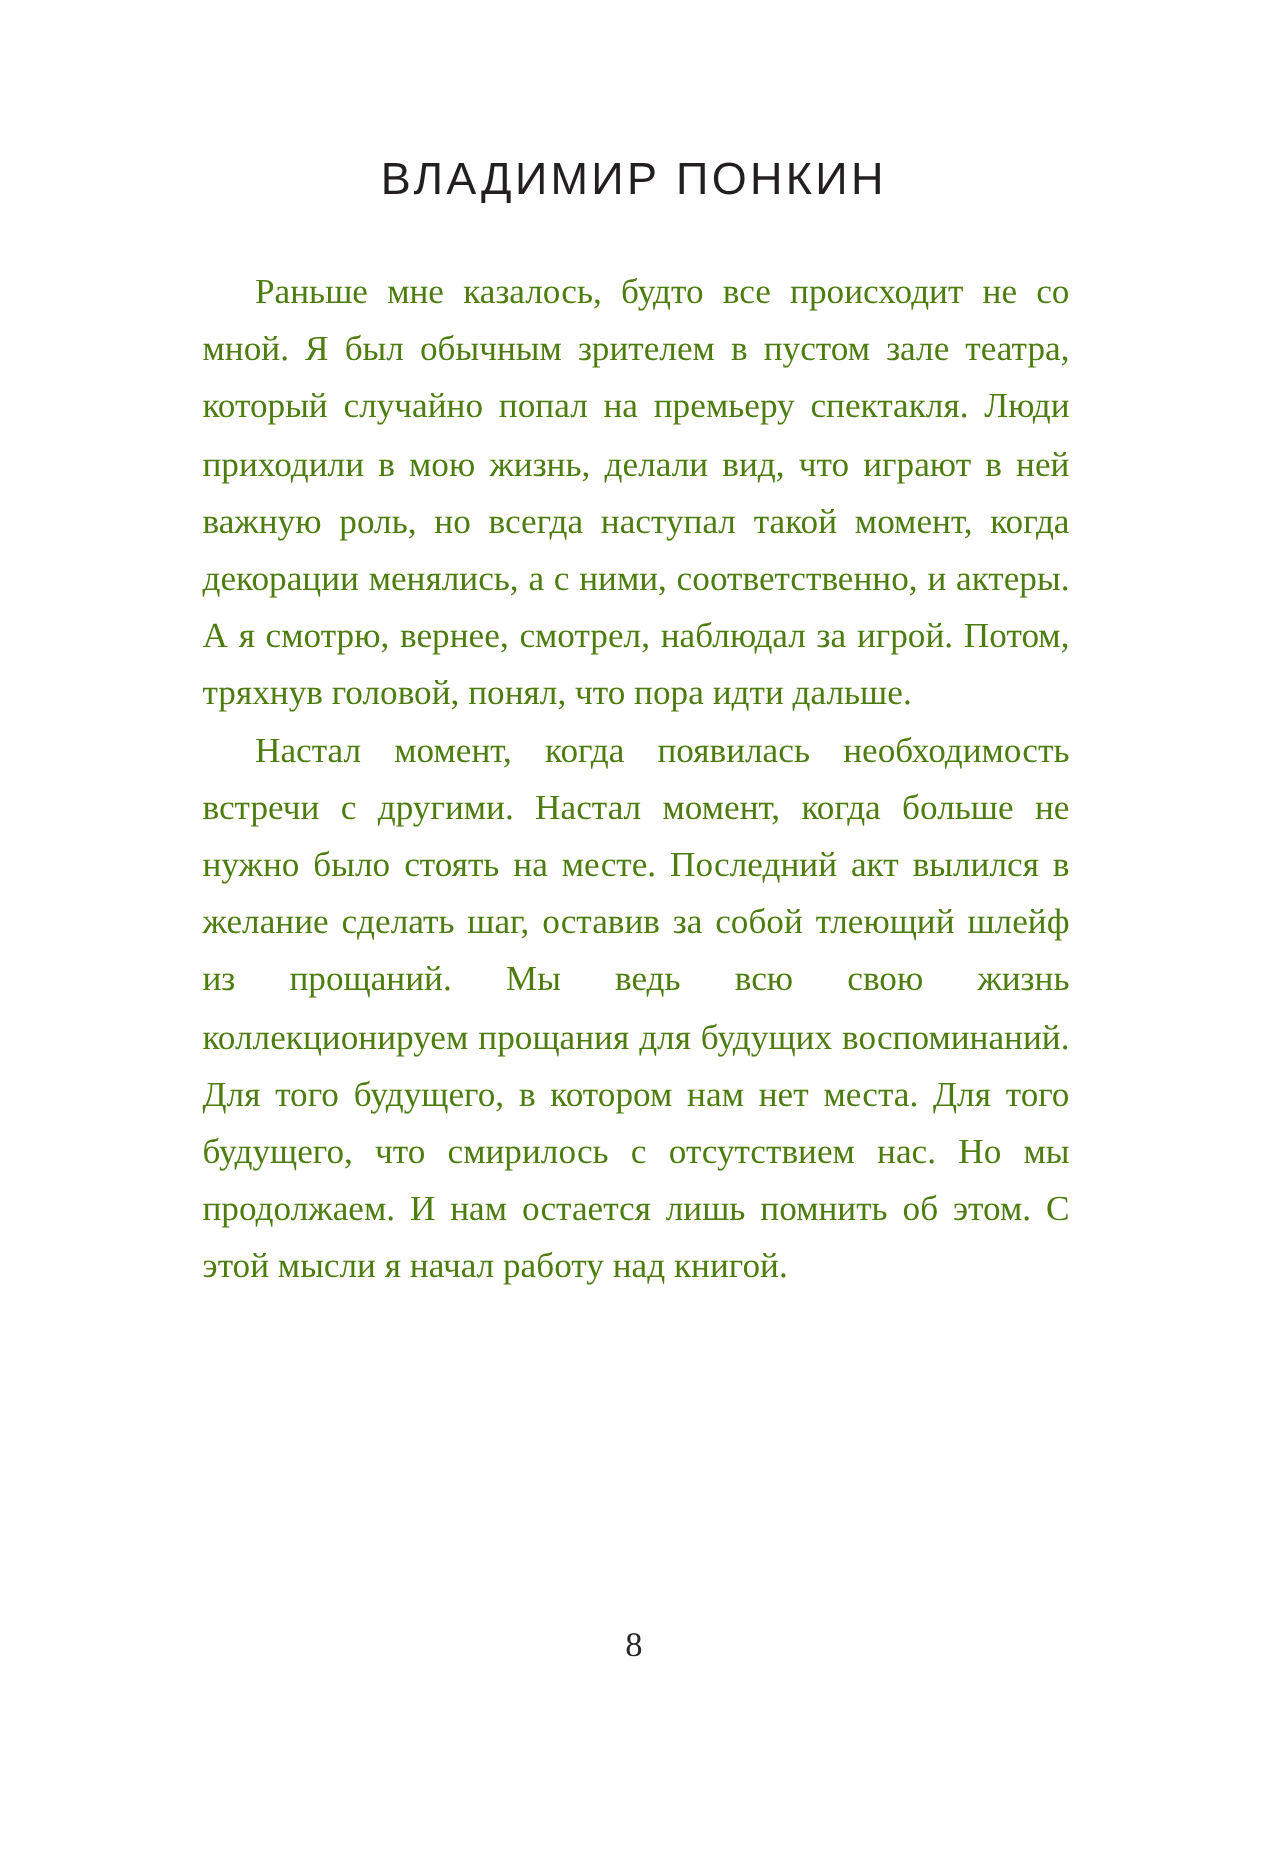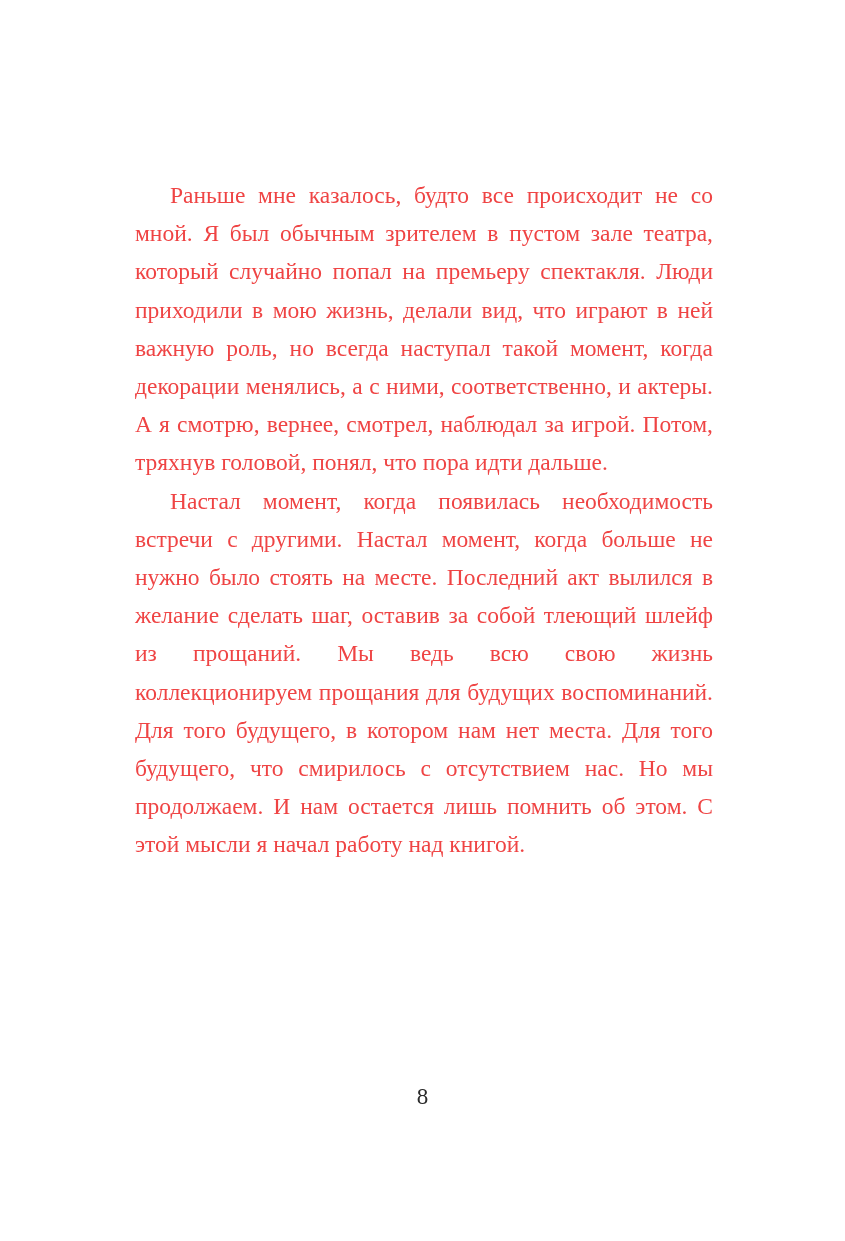--- a/index.html
+++ b/index.html
@@ -43,21 +43,21 @@
     top: 176px;
     left: 135px;
     width: 578px;
   }
 
   .body-paragraph {
     margin: 0;
     font-family: "Liberation Serif", "DejaVu Serif", serif;
     font-size: 23.5px;
     line-height: 38.2px;
-    color: #ef4444;
+    color: #4d7c0f;
     text-align: justify;
     text-justify: inter-word;
     text-indent: 35px;
     hyphens: manual;
     -webkit-hyphens: manual;
   }
 
   
   .folio {
     position: absolute;
@@ -72,20 +72,23 @@
     font-size: 23px;
     color: #2a2a2a;
     line-height: 1;
   }
 </style>
 </head>
 <body>
 
 <div class="page">
 
+  <div class="page-header">
+    <span class="author-name">ВЛАДИМИР ПОНКИН</span>
+  </div>
 
   <div class="text-block">
     <p class="body-paragraph">Раньше мне казалось, будто все происходит не со мной. Я был обычным зрителем в пустом зале театра, который случайно попал на премьеру спектакля. Люди приходили в мою жизнь, делали вид, что играют в ней важную роль, но всегда наступал такой момент, когда декорации менялись, а с ними, соответственно, и актеры. А я смотрю, вернее, смотрел, наблюдал за игрой. Потом, тряхнув головой, понял, что пора идти дальше.</p>
     <p class="body-paragraph">Настал момент, когда появилась необходимость встречи с другими. Настал момент, когда больше не нужно было стоять на месте. Последний акт вылился в желание сделать шаг, оставив за собой тлеющий шлейф из прощаний. Мы ведь всю свою жизнь коллекционируем прощания для будущих воспоминаний. Для того будущего, в котором нам нет места. Для того будущего, что смирилось с отсутствием нас. Но мы продолжаем. И нам остается лишь помнить об этом. С этой мысли я начал работу над книгой.</p>
   </div>
 
   <div class="folio">
     <span class="folio-number">8</span>
   </div>
 

